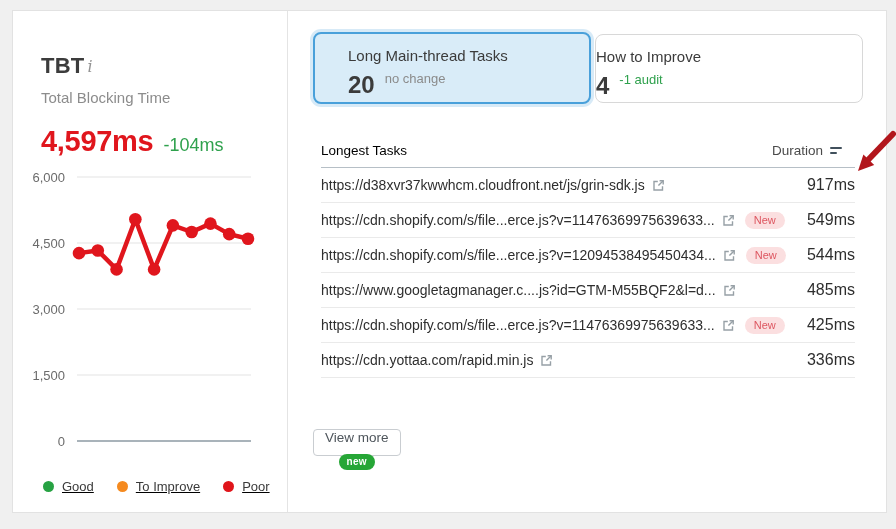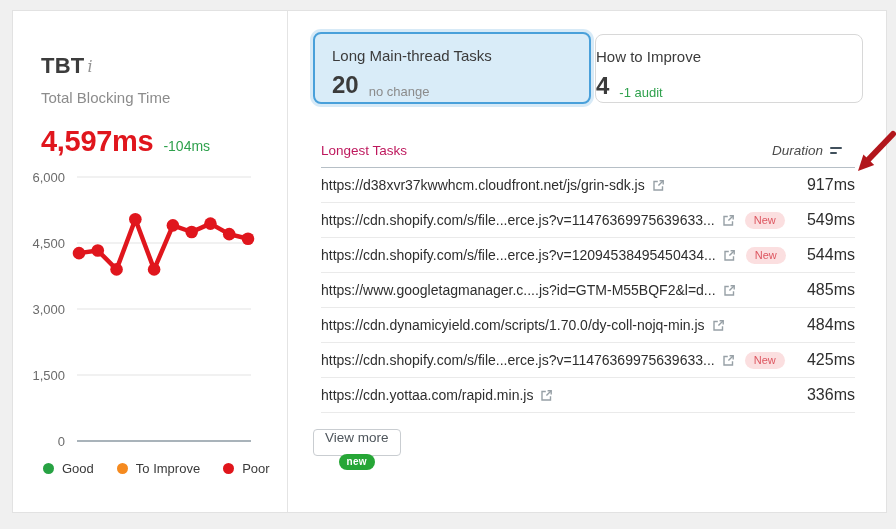--- a/index.html
+++ b/index.html
@@ -16,52 +16,52 @@
   }
   
   .left-panel { position:absolute; left:0; top:0; width:275px; height:100%;
     border-right:1px solid #e4e4e4; }
   .tbt-title-row { position:absolute; left:28px; top:42px; display:flex; align-items:center; gap:3px; }
   .tbt-title { font-size:22px; font-weight:700; color:#3c3c3c; letter-spacing:.2px; }
   .info-icon { font-family:"DejaVu Serif", serif; font-style:italic; font-size:16px; color:#949494; }
   .tbt-subtitle { position:absolute; left:28px; top:78px; font-size:15px; color:#8c8c8c; }
   .metric-row { position:absolute; left:28px; top:114px; display:flex; align-items:baseline; gap:10px; }
   .metric-value { font-size:29px; font-weight:700; letter-spacing:-0.3px; }
-  .metric-delta { font-size:14px; font-weight:400; }
+  .metric-delta { font-size:18px; font-weight:400; }
   .axis-label { font-size:13px; fill:#6b6b6b; font-family:"Liberation Sans", sans-serif; }
-  .chart-legend { position:absolute; left:30px; top:450px; display:flex; align-items:center; gap:23px; }
+  .chart-legend { position:absolute; left:30px; top:468px; display:flex; align-items:center; gap:23px;text-decoration:underline; }
   .legend-item { display:flex; align-items:center; gap:8px; font-size:13px; color:#3a3a3a; }
   .legend-dot { width:11px; height:11px; border-radius:50%; }
   
   .right-panel { position:absolute; left:275px; top:0; right:0; bottom:0; }
   .tab { position:absolute; border-radius:8px; cursor:pointer; }
   .tab-selected {
     left:25px; top:21px; width:278px; height:72px;
     background:#d9ecf8; border:2px solid #49a0da;
     box-shadow:0 0 0 3px rgba(73,160,218,0.22);
-    padding:13px 17px;
+    padding:13px 33px;
   }
   .tab-plain {
     left:307px; top:23px; width:268px; height:69px;
     background:#ffffff; border:1px solid #d8d8d8;
     padding:13px 0;
   }
   .tab-label { font-size:15px; color:#3b3b3b; margin-bottom:7px; }
-  .tab-value-row { display:flex; align-items:flex-end; gap:10px; }
+  .tab-value-row { display:flex; align-items:flex-start; gap:10px; }
   .tab-value { font-size:24px; font-weight:700; color:#3b3b3b; }
   .tab-note-gray { font-size:13px; color:#8b8b8b; }
   .tab-note-green { font-size:13px; }
   .list-header {
     position:absolute; left:33px; right:31px; top:122px; height:35px;
     display:flex; align-items:center; justify-content:space-between;
     border-bottom:1px solid #b6bfc6;
   }
-  .list-header-left { font-size:13.5px; color:#be185d; }
+  .list-header-left { font-size:13.5px; color:#000000; }
   .list-header-right { display:flex; align-items:center; gap:7px; padding-right:13px; cursor:pointer; }
-  .list-header-right span.lbl { font-size:13.5px; color:#4a4a4a;font-style:italic; }
+  .list-header-right span.lbl { font-size:13.5px; color:#4a4a4a; }
   .sort-icon { display:flex; flex-direction:column; gap:3px; align-items:flex-start; }
   .sort-icon i { display:block; height:2px; background:#41505c; border-radius:1px; }
   .sort-icon .b1 { width:12px; }
   .sort-icon .b2 { width:7px; }
   .task-rows { position:absolute; left:33px; right:31px; top:157px; }
   .task-row {
     height:35px; display:flex; align-items:center; gap:7px;
     border-bottom:1px solid #eaeaea; white-space:nowrap;
   }
   .task-url { font-size:14px; color:#2e2e2e; cursor:pointer; }
@@ -201,29 +201,20 @@
         <div class="task-row">
           <span class="task-url">https://www.googletagmanager.c....js?id=GTM-M55BQF2&amp;l=d...</span>
           <svg class="ext-icon" width="13" height="13" viewBox="0 0 13 13">
     <path d="M10.5 7.2 V11 H2 V2.5 H5.8" fill="none" stroke="#97a0a6" stroke-width="1.4"></path>
     <path d="M7.6 1.8 H11.2 V5.4" fill="none" stroke="#97a0a6" stroke-width="1.4"></path>
     <path d="M11 2 L6.4 6.6" fill="none" stroke="#97a0a6" stroke-width="1.4"></path>
   </svg>
           <span class="task-duration">485ms</span>
         </div>
         <div class="task-row">
-          <span class="task-url">https://cdn.dynamicyield.com/scripts/1.70.0/dy-coll-nojq-min.js</span>
-          <svg class="ext-icon" width="13" height="13" viewBox="0 0 13 13">
-    <path d="M10.5 7.2 V11 H2 V2.5 H5.8" fill="none" stroke="#97a0a6" stroke-width="1.4"></path>
-    <path d="M7.6 1.8 H11.2 V5.4" fill="none" stroke="#97a0a6" stroke-width="1.4"></path>
-    <path d="M11 2 L6.4 6.6" fill="none" stroke="#97a0a6" stroke-width="1.4"></path>
-  </svg>
-          <span class="task-duration">484ms</span>
-        </div>
-        <div class="task-row">
           <span class="task-url">https://cdn.shopify.com/s/file...erce.js?v=11476369975639633...</span>
           <svg class="ext-icon" width="13" height="13" viewBox="0 0 13 13">
     <path d="M10.5 7.2 V11 H2 V2.5 H5.8" fill="none" stroke="#97a0a6" stroke-width="1.4"></path>
     <path d="M7.6 1.8 H11.2 V5.4" fill="none" stroke="#97a0a6" stroke-width="1.4"></path>
     <path d="M11 2 L6.4 6.6" fill="none" stroke="#97a0a6" stroke-width="1.4"></path>
   </svg>
           <span class="new-badge" style="background: rgb(251, 223, 224); color: rgb(221, 86, 96);">New</span>
           <span class="task-duration">425ms</span>
         </div>
         <div class="task-row">

